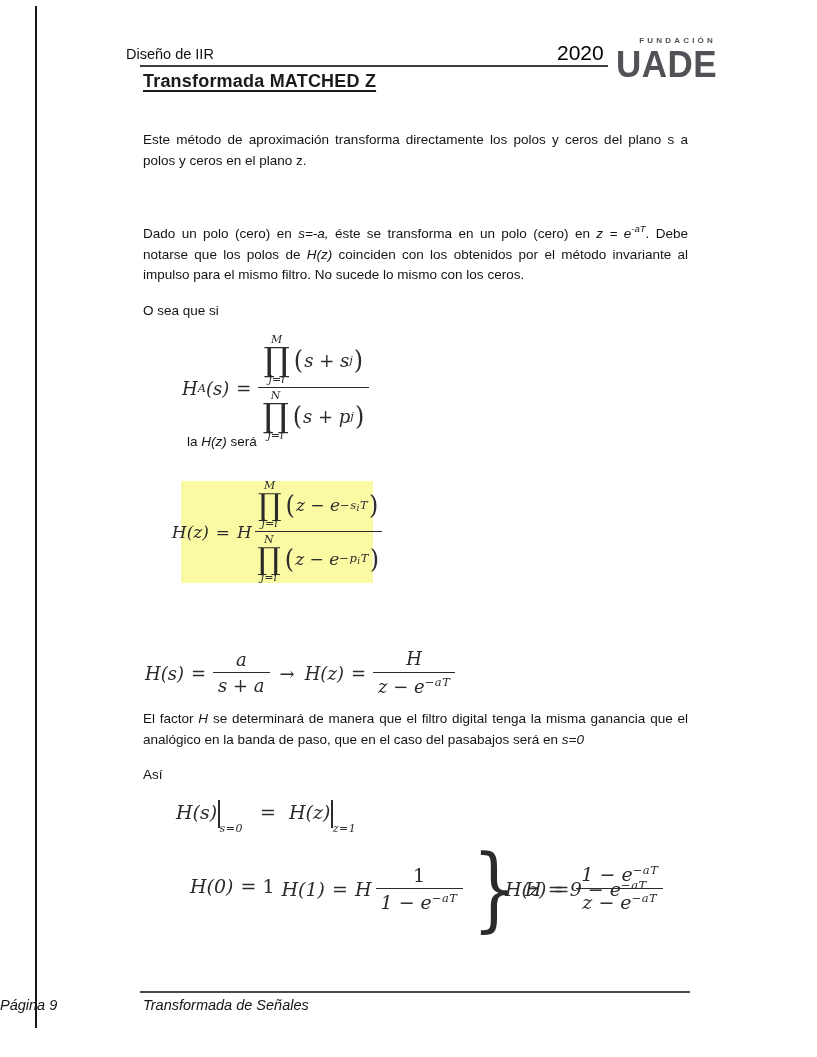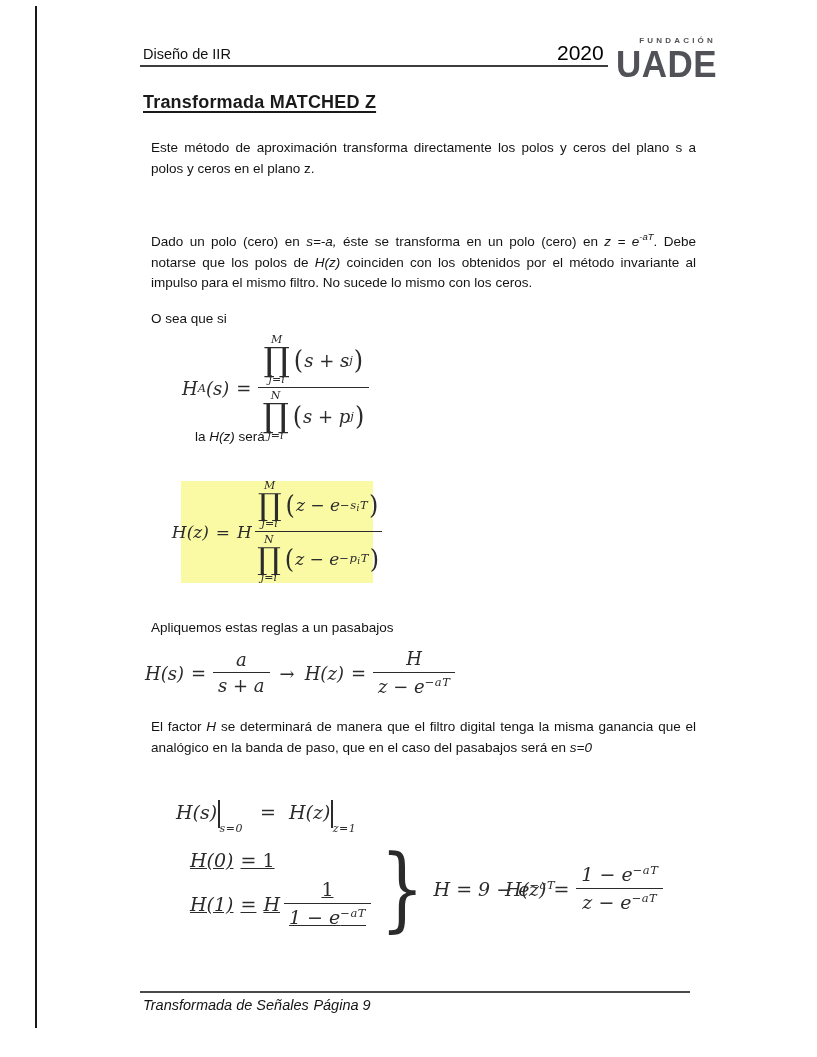--- a/index.html
+++ b/index.html
@@ -4,62 +4,62 @@
 <style>
   html,body{margin:0;padding:0;background:#ffffff;}
   .page{position:relative;width:817px;height:1057px;background:#ffffff;overflow:hidden;
         font-family:"Liberation Sans",sans-serif;color:#1a1a1a;}
   .abs{position:absolute;}
 
   
   .vline{position:absolute;left:35px;top:6px;width:2px;height:1022px;background:#181818;}
 
   
-  .hdr-course{left:143px;top:46px;font-size:14.5px;color:#111;}
+  .hdr-course{left:126px;top:46px;font-size:14.5px;color:#111;}
   .hdr-rule{left:140px;top:65px;width:468px;height:0;border-top:2px solid #3d3d3d;}
   .hdr-year{left:557px;top:41px;font-size:21px;color:#000000;}
   .logo{left:616px;top:36px;width:100px;text-align:right;color:#515257;}
   .logo-top{font-size:8px;font-weight:bold;letter-spacing:3.2px;margin-left:3px;}
   .logo-main{font-size:35px;font-weight:bold;letter-spacing:0.5px;line-height:1.05;margin-top:0px;transform:scaleY(1.08);transform-origin:top left;}
 
   
-  .title{left:143px;top:92px;font-size:18px;font-weight:600;text-decoration:underline;
+  .title{left:143px;top:71px;font-size:18px;font-weight:600;text-decoration:underline;
          text-decoration-thickness:1.5px;text-underline-offset:3px;letter-spacing:0.2px;}
-  .body{left:143px;width:545px;margin:8px;font-size:13.5px;line-height:20.5px;color:#141414;}
+  .body{left:143px;width:545px;margin:0;font-size:13.5px;line-height:20.5px;color:#141414;}
   .just{text-align:justify;}
   .em{font-style:italic;}
   .tsup{font-size:9.5px;font-style:italic;vertical-align:6px;}
 
   
   .fm{font-family:"DejaVu Serif",serif;color:#2b2b2b;}
   .mi{font-style:italic;}
   .meq{margin:0 7px;font-style:normal;}
   .frow{display:inline-flex;align-items:center;}
-  .fcol{display:inline-flex;flex-direction:column;text-decoration:underline;}
+  .fcol{display:inline-flex;flex-direction:row;}
   .vfrac{display:inline-flex;flex-direction:column;align-items:center;vertical-align:middle;}
   .fnum,.fden{padding:0 5px;line-height:1.25;white-space:nowrap;}
   .fbar{align-self:stretch;height:0;border-top:1.4px solid #2b2b2b;margin:1px 0 2px 0;}
   .msub{font-size:11.5px;font-style:italic;vertical-align:-5px;}
   .msup2{font-size:11.5px;font-style:italic;vertical-align:7px;letter-spacing:0.5px;}
   .ssub{font-size:9px;vertical-align:-2px;}
   .prodrow{display:inline-flex;align-items:center;padding:0 4px;white-space:nowrap;}
   .prodcol{display:inline-flex;flex-direction:column;align-items:center;line-height:1;margin-right:3px;}
   .plim{font-size:11px;font-style:italic;line-height:1.1;}
   .pisym{font-size:33px;line-height:0.85;font-style:normal;}
   .bigp{font-size:24px;font-style:normal;font-weight:400;display:inline-block;transform:scaleY(1.1);padding:0 1px;}
   .evalbar{display:inline-block;width:1.4px;height:28px;background:#2b2b2b;vertical-align:-9px;margin-left:1px;}
   .evalsub{font-size:11px;font-style:italic;vertical-align:-13px;margin-right:4px;letter-spacing:0.5px;}
   .brace{font-size:92px;line-height:0.88;font-style:normal;font-weight:400;color:#2b2b2b;
          display:inline-block;transform:scaleX(0.75);margin:0 0 0 2px;}
   .hl{left:181px;top:481px;width:192px;height:102px;background:#fafaa5;display:flex;align-items:center;justify-content:center;}
 
   
   .foot-rule{left:140px;top:991px;width:550px;height:0;border-top:2px solid #4a4a4a;}
   .foot-left{left:143px;top:997px;font-size:14.5px;font-style:italic;color:#141414;}
-  .foot-right{left:0;top:997px;width:684px;text-align:center;font-size:14.5px;font-style:italic;color:#141414;}
+  .foot-right{left:0;top:997px;width:684px;text-align:left;font-size:14.5px;font-style:italic;color:#141414;}
 </style>
 </head>
 <body>
 
 <div class="page">
 
   <div class="vline"></div>
 
   <div class="abs hdr-course">Diseño de IIR</div>
   <div class="abs hdr-rule"></div>
@@ -105,21 +105,21 @@
           </span>
           <span class="bigp">(</span>
             <span class="mi">s + p</span>
             <span class="msub">j</span>
             <span class="bigp">)</span>
         </span>
       </span>
     </span>
   </div>
 
-  <p class="abs body" style="top:419px;padding-left:44px;"><span>la </span><span class="em">H(z)</span><span> será</span></p>
+  <p class="abs body" style="top:432px;padding-left:44px;"><span>la </span><span class="em">H(z)</span><span> será</span></p>
 
   <div class="abs hl">
     <div class="fm" style="font-size:17px;">
       <span class="frow">
         <span class="mi">H</span>
           <span class="mi">(z)</span>
         <span class="meq">=</span>
         <span class="mi" style="margin-right:3px;">H</span>
         <span class="vfrac">
           <span class="prodrow" style="padding:0 2px;">
@@ -143,21 +143,20 @@
             <span class="bigp">(</span>
               <span class="mi">z − e</span>
               <span class="msup2"><span>−p</span><span class="ssub">i</span><span>T</span></span>
               <span class="bigp">)</span>
           </span>
         </span>
       </span>
     </div>
   </div>
 
-  <p class="abs body" style="top:610px;">Apliquemos estas reglas a un pasabajos</p>
 
   <div class="abs fm" style="left:145px;top:648px;font-size:18px;">
     <span class="frow">
       <span class="mi">H(s)</span>
       <span class="meq">=</span>
       <span class="vfrac">
         <span class="fnum mi">a</span>
         <span class="fbar"></span>
         <span class="fden mi">s + a</span>
       </span>
@@ -167,20 +166,21 @@
       <span class="vfrac">
         <span class="fnum mi">H</span>
         <span class="fbar"></span>
         <span class="fden"><span class="mi">z − e</span><span class="msup2">−aT</span></span>
       </span>
     </span>
   </div>
 
   <p class="abs body just" style="top:709px;"><span>El factor </span><span class="em">H</span><span> se determinará de manera que el filtro digital tenga la misma ganancia que el analógico en la banda de paso, que en el caso del pasabajos será en </span><span class="em">s=0</span></p>
 
+  <p class="abs body" style="top:765px;">Así</p>
 
   <div class="abs fm" style="left:176px;top:800px;font-size:19px;">
     <span class="mi">H(s)</span><span class="evalbar"></span><span class="evalsub">s=0</span>
     <span class="meq">=</span>
     <span class="mi">H(z)</span><span class="evalbar"></span><span class="evalsub">z=1</span>
   </div>
 
   <div class="abs fm" style="left:190px;top:849px;font-size:19px;">
     <span class="frow">
       <span class="fcol">

